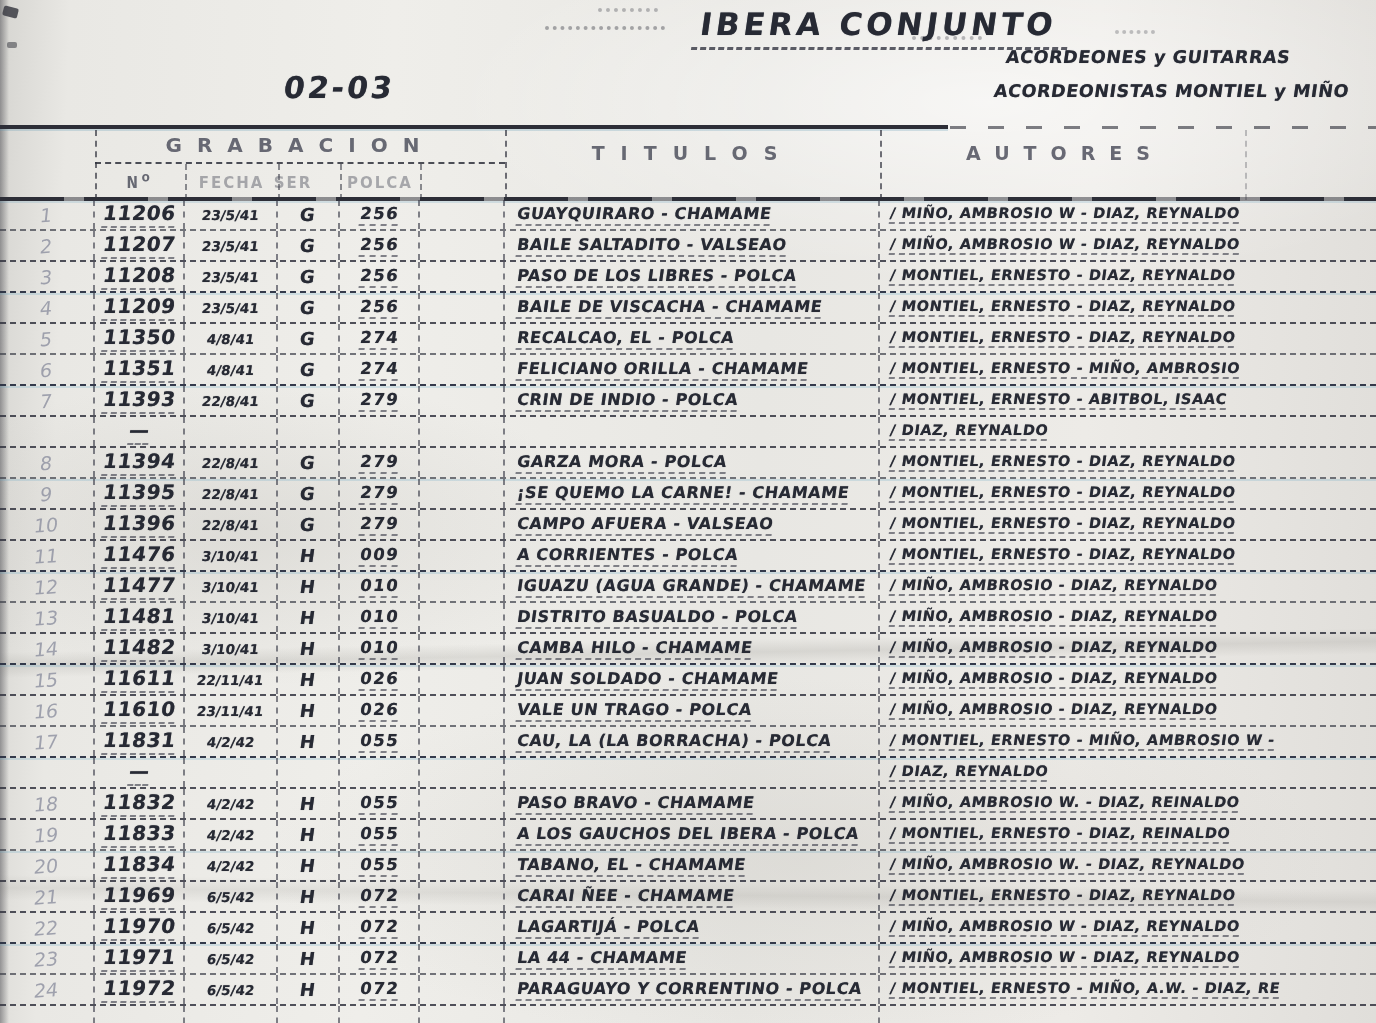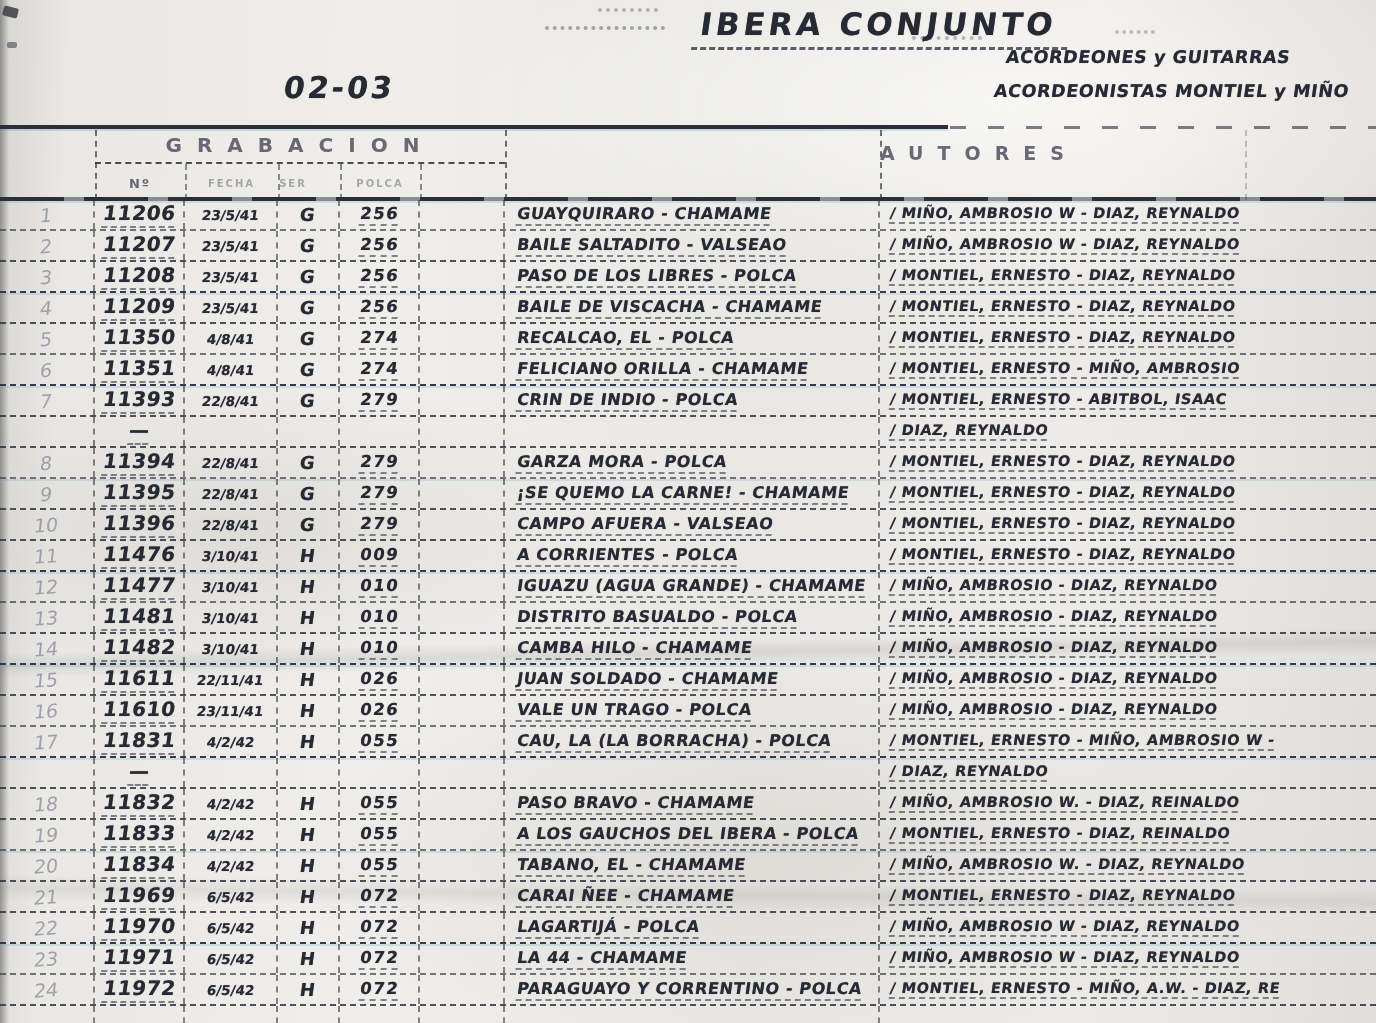--- a/index.html
+++ b/index.html
@@ -32,25 +32,25 @@
        background:repeating-linear-gradient(90deg,#3a3b45 0 16px,transparent 16px 38px);}
   
   .band{position:absolute;left:0;top:130px;width:1376px;height:70px;}
   .band .vline{position:absolute;top:0;height:70px;width:0;border-left:2px dashed rgba(52,54,66,.7);}
   .band .vline-sub{position:absolute;top:34px;height:36px;width:0;border-left:2px dashed rgba(52,54,66,.55);}
   .grab-label{position:absolute;left:95px;width:410px;top:3px;text-align:center;
        font-size:20px;letter-spacing:15px;}
   .grab-underline{position:absolute;left:95px;top:32px;width:410px;height:0;
        border-top:2.5px dashed rgba(47,49,60,.85);}
   .subhead{position:absolute;top:38px;height:30px;display:flex;align-items:center;justify-content:center;
-       font-size:10px;letter-spacing:2px;}
+       font-size:15px;letter-spacing:2px;}
   .faint{opacity:.45;filter:blur(.3px);}
   .titulos-label{position:absolute;left:505px;width:375px;top:12px;text-align:center;
        font-size:19px;letter-spacing:16px;}
-  .autores-label{position:absolute;left:880px;width:370px;top:12px;
+  .autores-label{position:absolute;left:880px;width:370px;top:12px;text-align:center;
        font-size:19px;letter-spacing:14px;}
   .band-bottom{position:absolute;left:0;top:67px;width:1376px;height:4px;
        background:repeating-linear-gradient(90deg,#2d2e37 0 64px,rgba(45,46,55,.5) 64px 84px);
        box-shadow:0 2px 0 rgba(100,160,190,.22);}
   
   .rows{position:absolute;left:0;top:200px;width:1376px;}
   .row{display:grid;grid-template-columns:95px 90px 93px 62px 80px 85px 375px 1fr;
        height:31px;border-bottom:2px dashed rgba(50,52,64,.85);box-sizing:border-box;}
   .row:nth-child(3n){border-bottom-color:rgba(42,48,66,.95);box-shadow:0 2px 0 rgba(95,165,195,.22);}
   .row:nth-child(4n+1){border-bottom-color:rgba(60,62,72,.7);}
@@ -99,24 +99,25 @@
     <div class="vline" style="left:95px;"></div>
     <div class="vline" style="left:505px;"></div>
     <div class="vline" style="left:880px;"></div>
     <div class="vline" style="left:1245px;opacity:.4;"></div>
     <div class="grab-label stamp">GRABACION</div>
     <div class="grab-underline"></div>
     <div class="vline-sub" style="left:185px;"></div>
     <div class="vline-sub" style="left:278px;"></div>
     <div class="vline-sub" style="left:340px;"></div>
     <div class="vline-sub" style="left:420px;"></div>
-    <div class="subhead stamp" style="left:95px;width:90px;font-size:13px;">Nº</div>
+    <div class="subhead stamp" style="left:95px;width:90px;font-size:19px;font-family:Liberation Mono, monospace;">Nº</div>
     <div class="subhead stamp faint" style="left:185px;width:93px;">FECHA</div>
     <div class="subhead stamp faint" style="left:262px;width:62px;">SER</div>
     <div class="subhead stamp faint" style="left:340px;width:80px;">POLCA</div>
+    <div class="titulos-label stamp">TITULOS</div>
     <div class="autores-label stamp">AUTORES</div>
     <div class="band-bottom"></div>
   </div>
 
   <div class="rows">
     <div class="row">
       <div class="c c-b">
           <span class="pencil">1</span>
         </div>
       <div class="c c-b">

